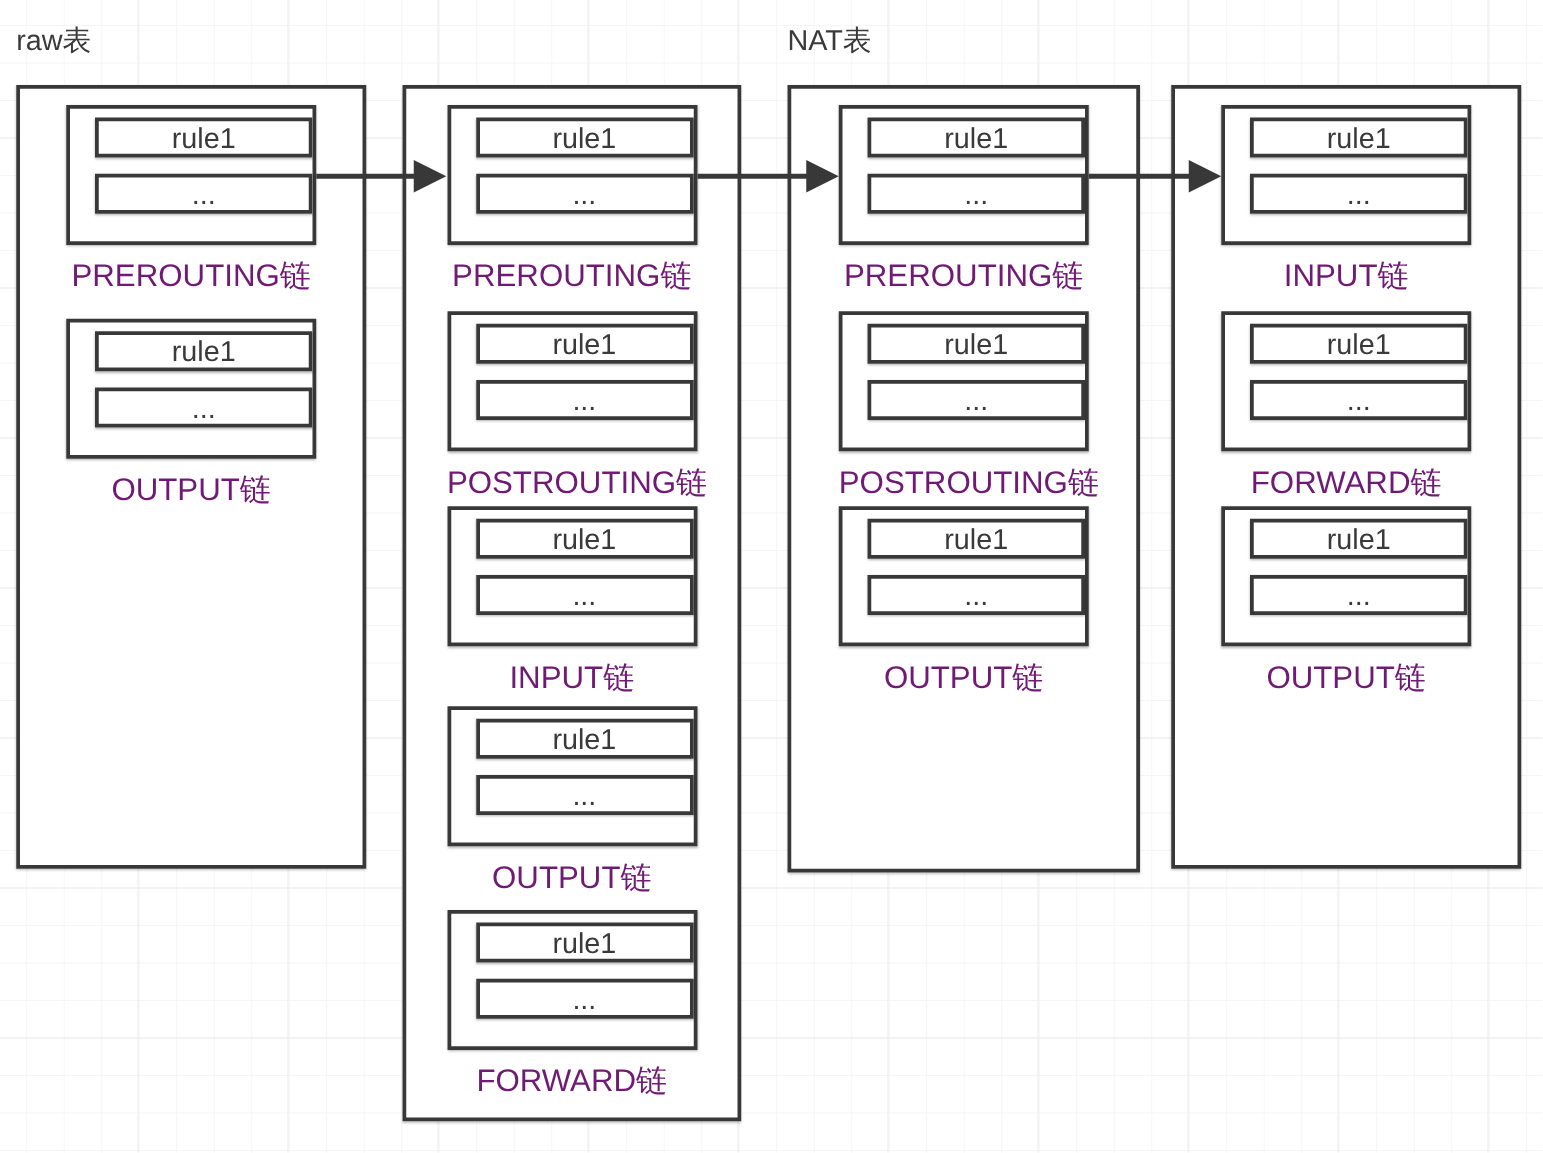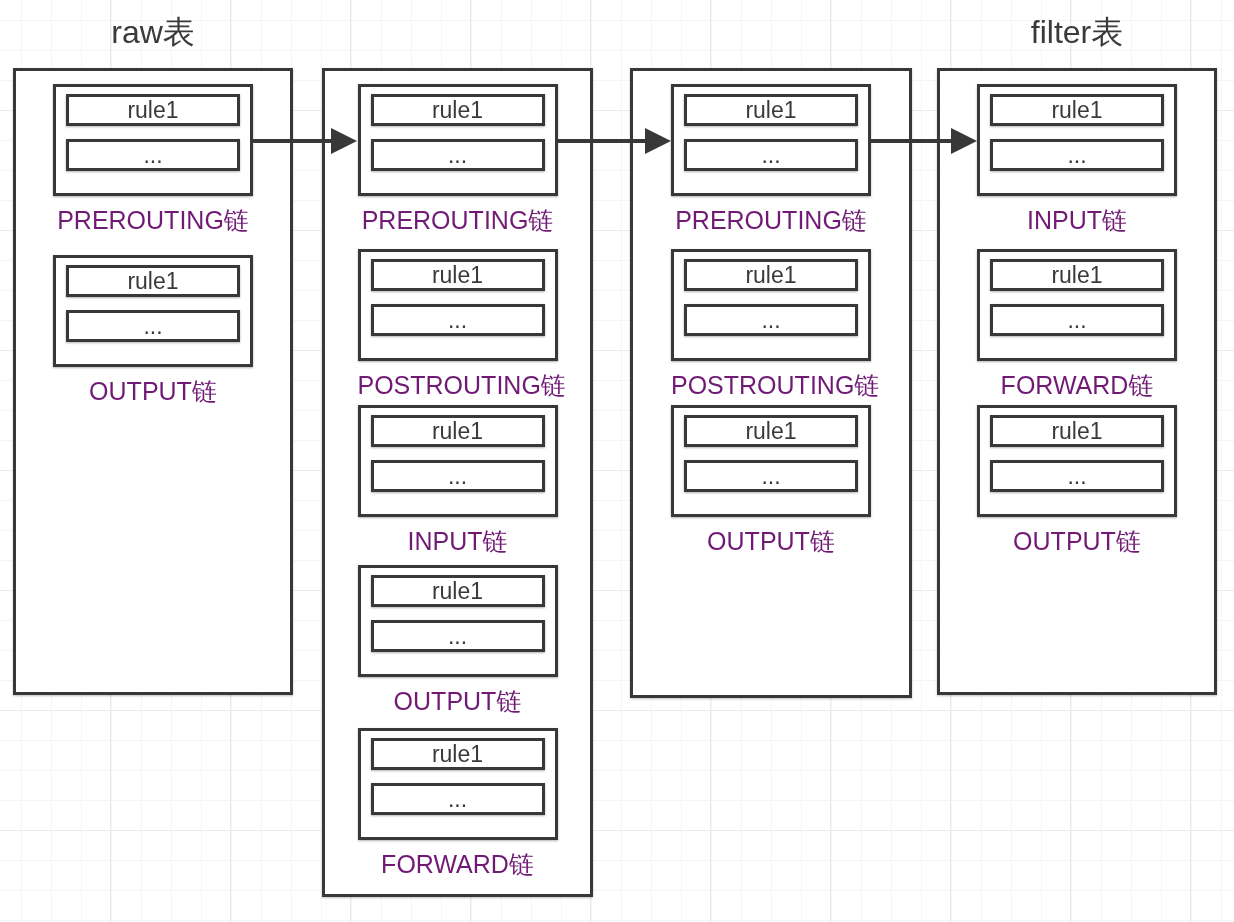--- a/index.html
+++ b/index.html
@@ -13,40 +13,40 @@
       linear-gradient(to right, #ebebeb 1px, transparent 1px),
       linear-gradient(to bottom, #ebebeb 1px, transparent 1px),
       linear-gradient(to right, #f5f5f5 1px, transparent 1px),
       linear-gradient(to bottom, #f5f5f5 1px, transparent 1px);
     background-size:120px 120px,120px 120px,30px 30px,30px 30px;
     background-position:-10px -10px,-10px -10px,21px 20px,21px 20px;
     color:#383838;
   }
   .table-title{
     position:absolute;top:16px;height:32px;line-height:32px;
-    text-align:center;font-size:32px;color:#3a3a3a;
+    font-size:23px;color:#3a3a3a;
   }
   .table-box{
     position:absolute;
     box-sizing:border-box;
     border:3px solid #383838;
     background:#ffffff;
     box-shadow:0 1px 2px rgba(0,0,0,0.25);
   }
   .chain{
     position:absolute;left:50%;transform:translateX(-50%);
     width:200px;
   }
   .chain-box{
     box-sizing:border-box;
     width:200px;height:112px;
     border:3px solid #383838;
     background:#ffffff;
     box-shadow:0 1px 2px rgba(0,0,0,0.3);
-    display:flex;flex-direction:column;align-items:center;
+    display:flex;flex-direction:column;align-items:flex-end;
     padding-top:7px;gap:13px;
   }
   .rule-box{
     box-sizing:border-box;
     width:174px;height:32px;
     border:3px solid #383838;
     background:#ffffff;
     box-shadow:0 1px 2px rgba(0,0,0,0.3);
     display:flex;align-items:center;justify-content:center;
     font-size:23px;color:#3a3a3a;line-height:1;
@@ -60,21 +60,21 @@
   .arrow-layer{
     position:absolute;left:0;top:0;z-index:5;pointer-events:none;
   }
 </style>
 </head>
 <body>
 
 <div class="canvas">
 
   <div class="table-title" style="left:13px;width:280px;">raw表</div>
-  <div class="table-title" style="left:937px;width:280px;">filter表</div>
+  <div class="table-title" style="left:630px;width:282px;">NAT表</div>
 
   <div class="table-box" style="left:13px;top:68px;width:280px;height:627px;">
     <div class="chain" style="top:13px;">
       <div class="chain-box">
         <div class="rule-box">rule1</div>
         <div class="rule-box">...</div>
       </div>
       <div class="chain-label">PREROUTING链</div>
     </div>
     <div class="chain" style="top:184px;">

